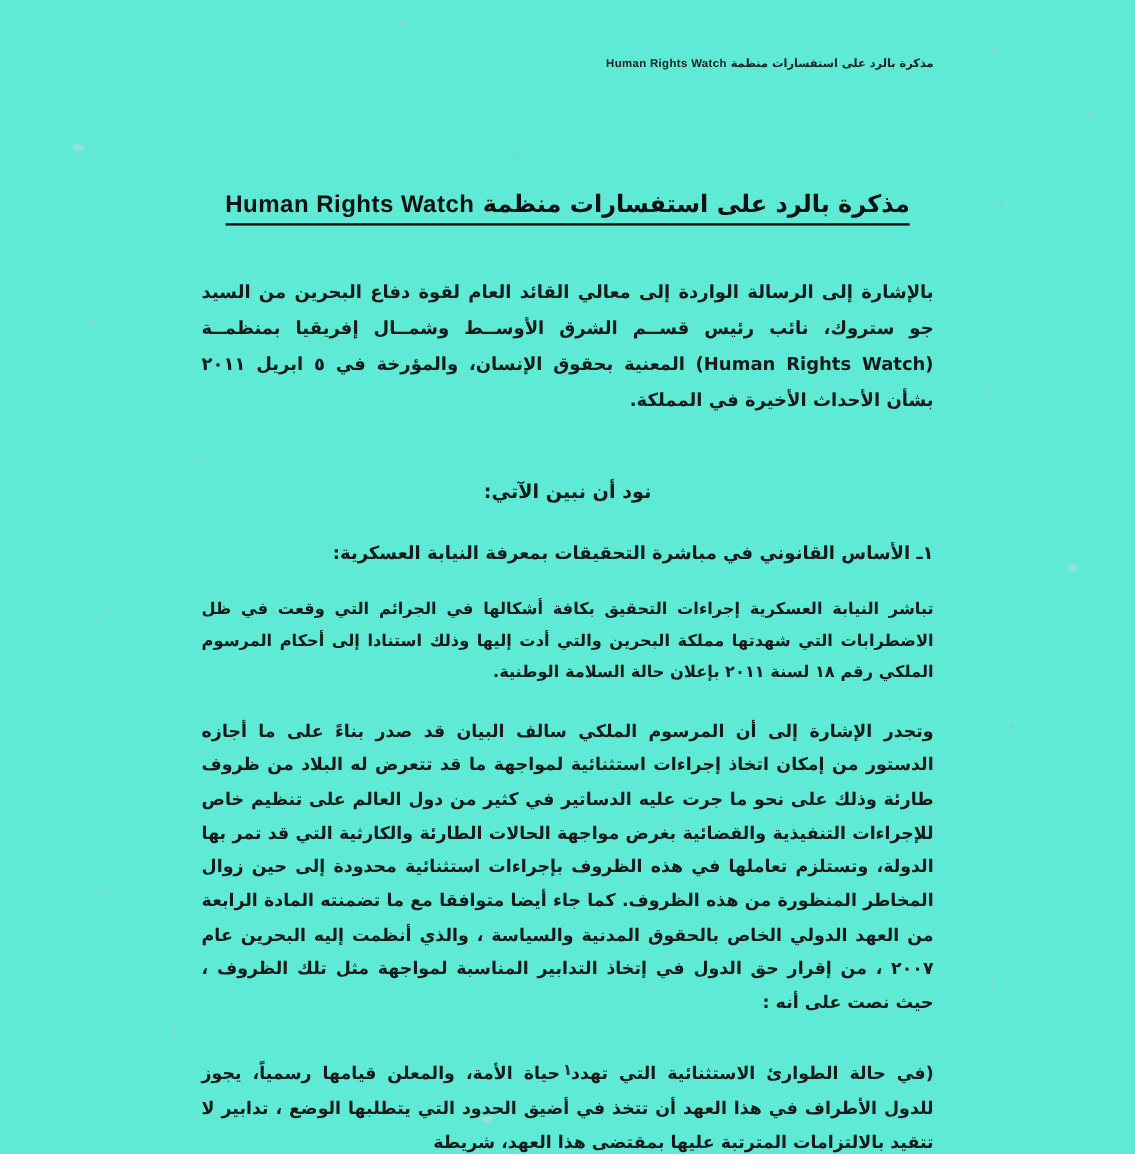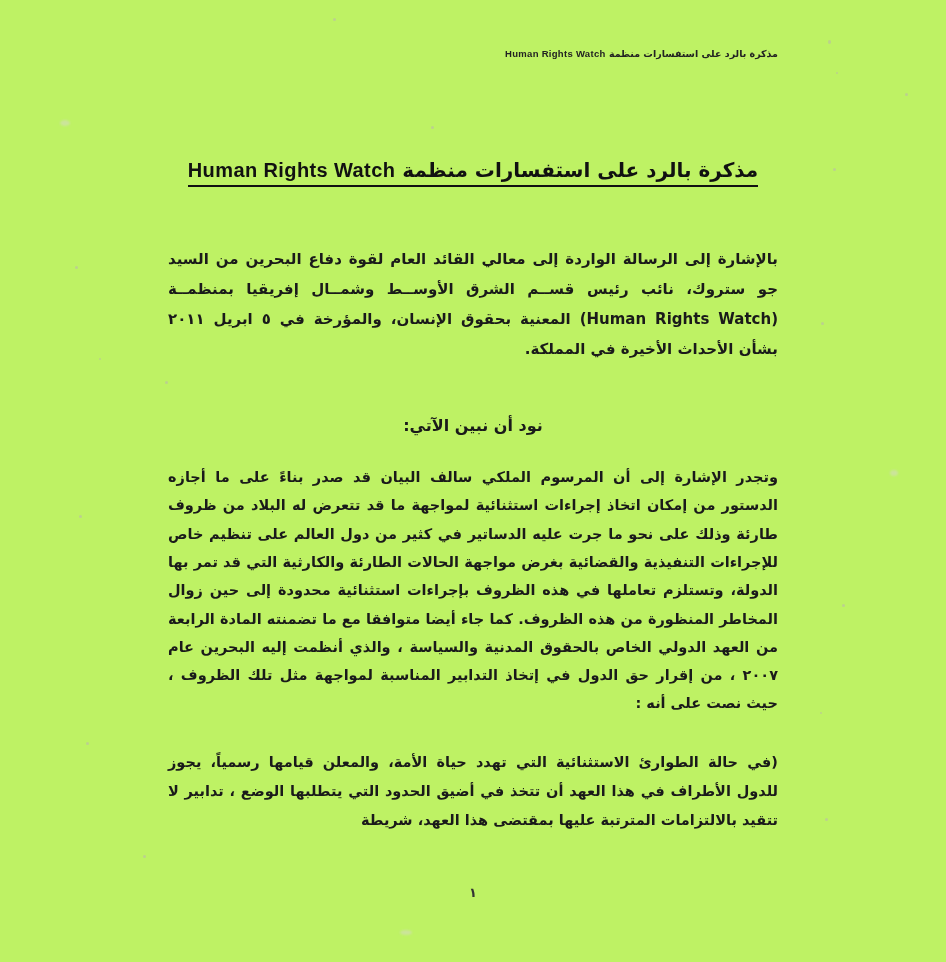--- a/index.html
+++ b/index.html
@@ -14,21 +14,21 @@
     position: relative;
     overflow: hidden;
     font-family: "DejaVu Sans", "Liberation Sans", sans-serif;
     color: #151515;
   }
 
   
   .page {
     position: absolute;
     inset: 0;
-    background: #bef264;
+    background: #5eead4;
   }
 
   
   .speckle {
     position: absolute;
     background: #b9b6b1;
     border-radius: 50%;
     opacity: .55;
     pointer-events: none;
   }
@@ -99,21 +99,20 @@
     color: #1a1a1a;
     text-align: justify;
     text-justify: inter-word;
   }
   p.para:last-child { margin-bottom: 0; }
 
   p.intro {
     font-size: 15px;
     line-height: 2.0;
     margin-bottom: 46px;
-    margin-top: 16px;
   }
 
   p.lead-line {
     font-size: 16px;
     margin-bottom: 22px;
     text-align: center;
   }
 
   p.section-heading {
     font-size: 15px;
@@ -178,19 +177,21 @@
   <div class="doc-title">
     <span class="underline">
       <span>مذكرة بالرد على استفسارات منظمة</span>
       <span class="latin">Human Rights Watch</span>
     </span>
   </div>
 
   <div class="body-col">
     <p class="para intro">بالإشارة إلى الرسالة الواردة إلى معالي القائد العام لقوة دفاع البحرين من السيد جو ستروك، نائب رئيس قســم الشرق الأوســط وشمــال إفريقيا بمنظمــة (Human Rights Watch) المعنية بحقوق الإنسان، والمؤرخة في ٥ ابريل ٢٠١١ بشأن الأحداث الأخيرة في المملكة.</p>
     <p class="para lead-line">نود أن نبين الآتي:</p>
+    <p class="para section-heading">١ـ الأساس القانوني في مباشرة التحقيقات بمعرفة النيابة العسكرية:</p>
+    <p class="para small-body">تباشر النيابة العسكرية إجراءات التحقيق بكافة أشكالها في الجرائم التي وقعت في ظل الاضطرابات التي شهدتها مملكة البحرين والتي أدت إليها وذلك استنادا إلى أحكام المرسوم الملكي رقم ١٨ لسنة ٢٠١١ بإعلان حالة السلامة الوطنية.</p>
     <p class="para">وتجدر الإشارة إلى أن المرسوم الملكي سالف البيان قد صدر بناءً على ما أجازه الدستور من إمكان اتخاذ إجراءات استثنائية لمواجهة ما قد تتعرض له البلاد من ظروف طارئة وذلك على نحو ما جرت عليه الدساتير في كثير من دول العالم على تنظيم خاص للإجراءات التنفيذية والقضائية بغرض مواجهة الحالات الطارئة والكارثية التي قد تمر بها الدولة، وتستلزم تعاملها في هذه الظروف بإجراءات استثنائية محدودة إلى حين زوال المخاطر المنظورة من هذه الظروف. كما جاء أيضا متوافقا مع ما تضمنته المادة الرابعة من العهد الدولي الخاص بالحقوق المدنية والسياسة ، والذي أنظمت إليه البحرين عام ٢٠٠٧ ، من إقرار حق الدول في إتخاذ التدابير المناسبة لمواجهة مثل تلك الظروف ، حيث نصت على أنه :</p>
     <p class="para quote">(في حالة الطوارئ الاستثنائية التي تهدد حياة الأمة، والمعلن قيامها رسمياً، يجوز للدول الأطراف في هذا العهد أن تتخذ في أضيق الحدود التي يتطلبها الوضع ، تدابير لا تتقيد بالالتزامات المترتبة عليها بمقتضى هذا العهد، شريطة</p>
   </div>
 
   <div class="page-number">١</div>
 
 </div>
 
 </body></html>

